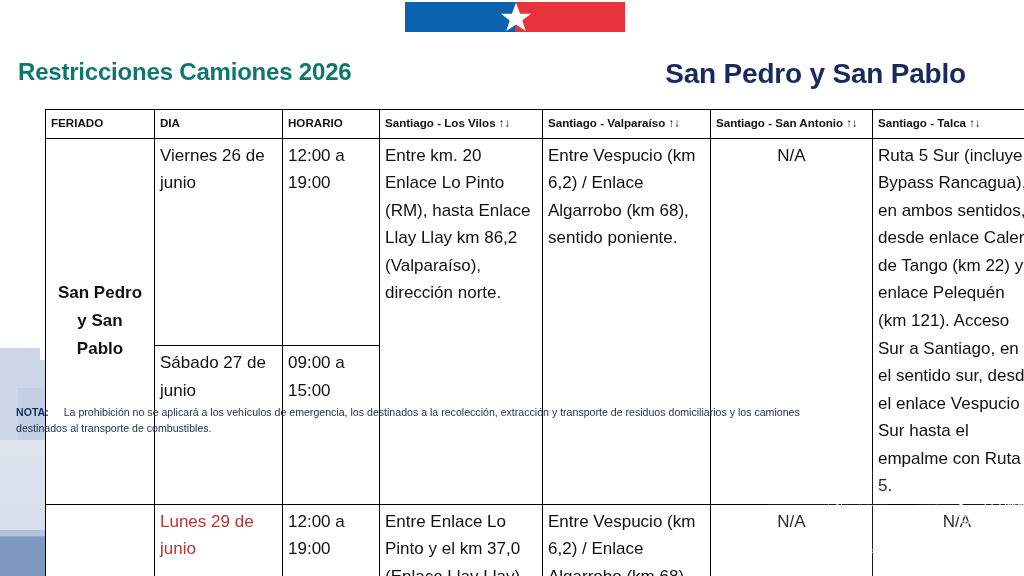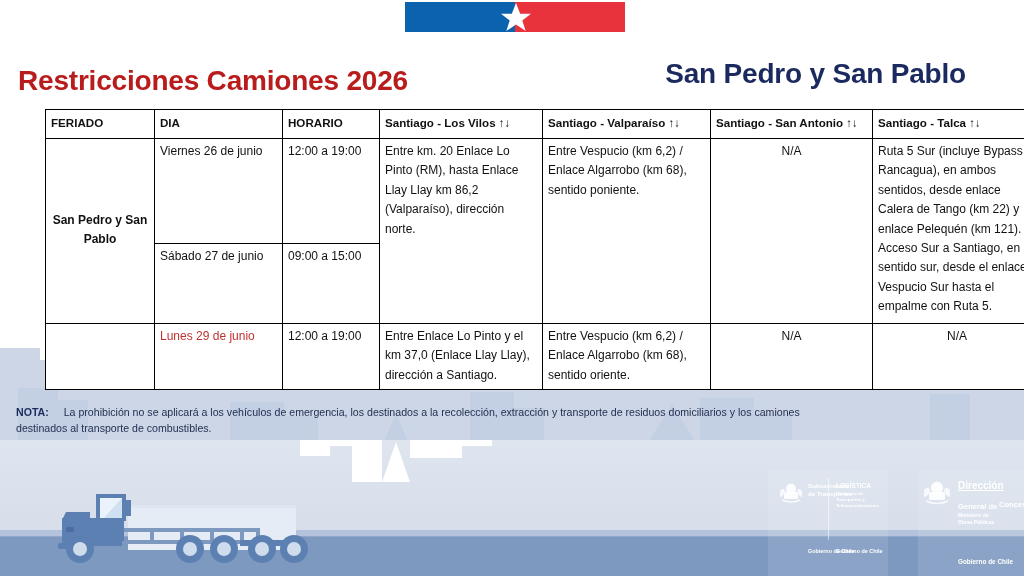--- a/index.html
+++ b/index.html
@@ -24,35 +24,35 @@
   .gob-star { position:absolute; left:96px; top:1px; width:30px; height:28px; }
   .gob-tag {
     position:absolute; left:0; top:31px; width:220px;
     text-align:center; font-size:13.5px; font-weight:bold; letter-spacing:.4px;
     color:#1b2a5e;
   }
 
   
   .title-left {
     position:absolute; left:18px; top:58px; z-index:5;
-    font-size:28px; font-weight:bold; color:#b91c1c; letter-spacing:-.2px;margin-top:7px;
+    font-size:24px; font-weight:bold; color:#0f766e; letter-spacing:-.2px;
   }
   .title-right {
     position:absolute; right:58px; top:58px; z-index:5;
     font-size:28px; font-weight:bold; color:#1b2a5e; letter-spacing:-.2px;
   }
 
   
   .tbl-wrap { position:absolute; left:14px; top:109px; width:996px; z-index:5;margin-left:31px; }
   table { border-collapse:collapse; width:996px; background:transparent; table-layout:fixed; }
   td, th {
     border:1px solid #000;
     vertical-align:top;
     padding:3px 5px 4px 5px;
-    font-size:12px;
+    font-size:17px;
     line-height:1.62;
     color:#111;
     background:#ffffff;
   }
   thead th {
     font-weight:bold; font-size:11.6px; text-align:left; padding:4px 5px 5px 5px;
     height:22px; vertical-align:middle;
   }
   .c-feriado  { width:109px; }
   .c-dia      { width:128px; }

